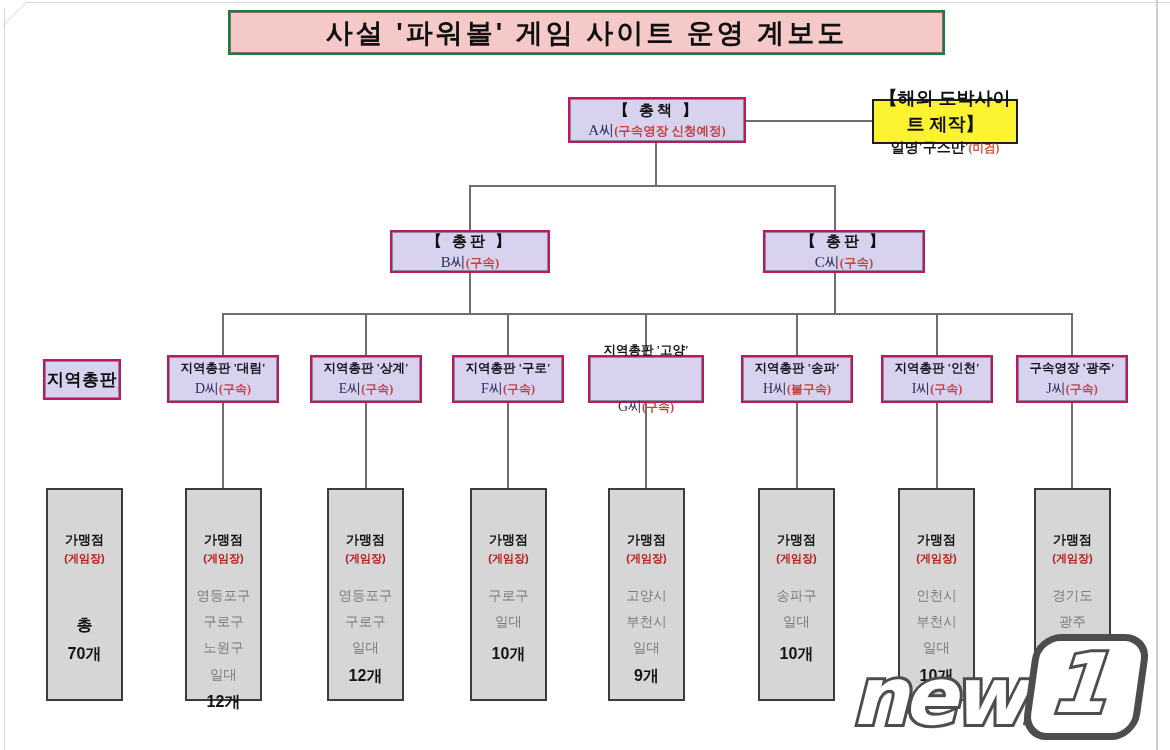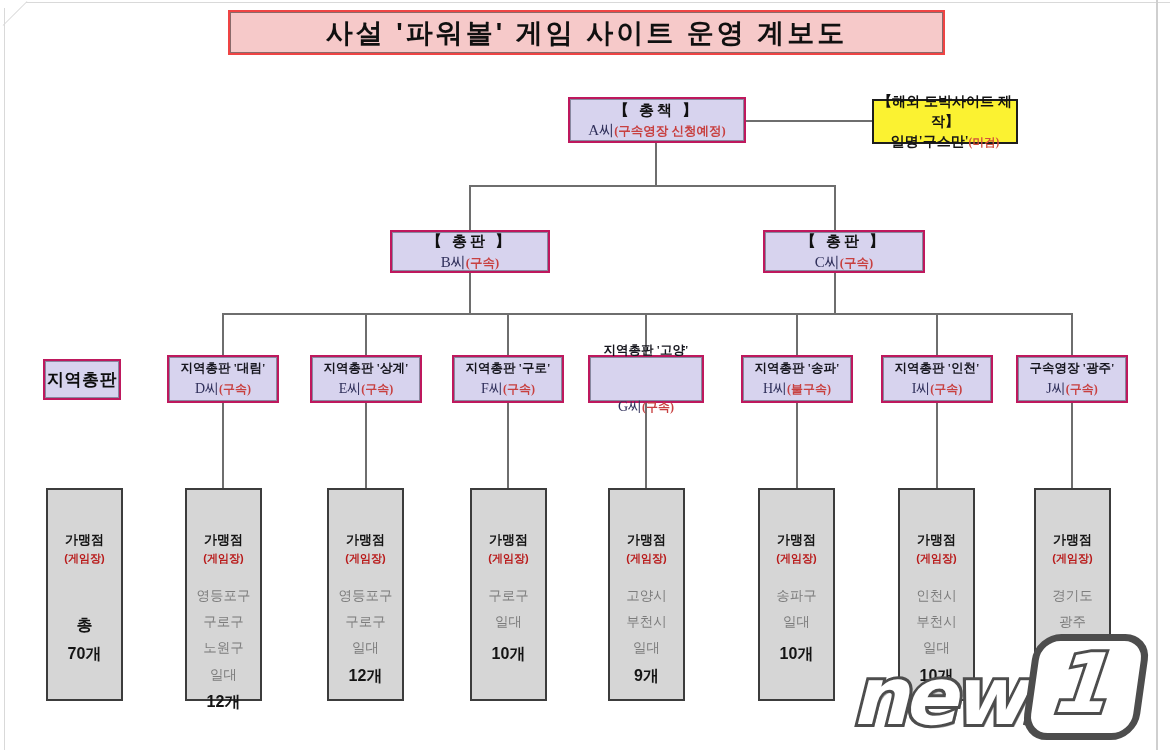--- a/index.html
+++ b/index.html
@@ -16,21 +16,21 @@
   
   .edge { background: #d9d9d9; }
 
   
   .cline { position: absolute; background: #6e6e6e; }
 
   
   .title-banner {
     left: 228px; top: 10px; width: 717px; height: 45px;
     background: #f6c9c9;
-    border: 2px solid #ef4444;
+    border: 2px solid #15803d;
     box-shadow: 0 0 0 1px #8a6a6a inset;
     display: flex; align-items: center; justify-content: center;
     font-weight: bold; font-size: 27px; letter-spacing: 3px; color: #101010;
   }
 
   
   .node {
     background: #d7d3ee;
     border: 2px solid #be185d;
     box-shadow: 0 0 0 1px #8888a0 inset;
@@ -43,21 +43,21 @@
   .status { color: #c84040; font-size: 12.5px; font-weight: bold; }
 
   
   .overseas {
     left: 872px; top: 99px; width: 146px; height: 45px;
     background: #fbf231;
     border: 2px solid #1d1d1d;
     display: flex; flex-direction: column; align-items: center; justify-content: center;
     text-align: center;
   }
-  .overseas .hdr { font-size: 14px; letter-spacing: 0; }
+  .overseas .hdr { font-size: 18px; letter-spacing: 0; }
   .overseas .pname { color: #161616; font-weight: bold; font-size: 14px; }
   .overseas .status { color: #d2503c; font-size: 11.5px; }
 
   
   .regional {
     top: 355px; width: 112px; height: 48px;
   }
   .regional .rtitle { font-size: 12.5px; color: #15151d; font-weight: bold; font-family: "Liberation Serif", serif; white-space: nowrap; line-height: 1.5; }
   .regional .pname { font-size: 14px; }
   .regional .status { font-size: 12px; }

